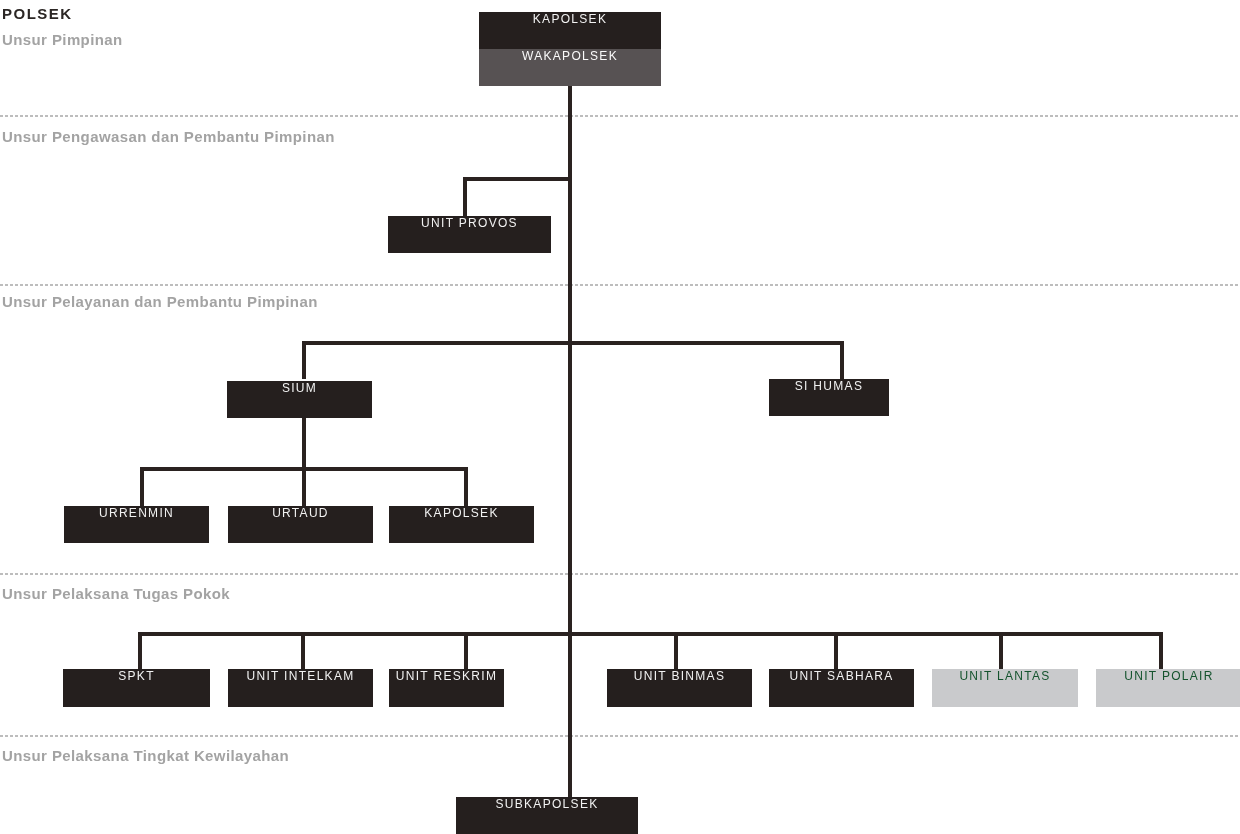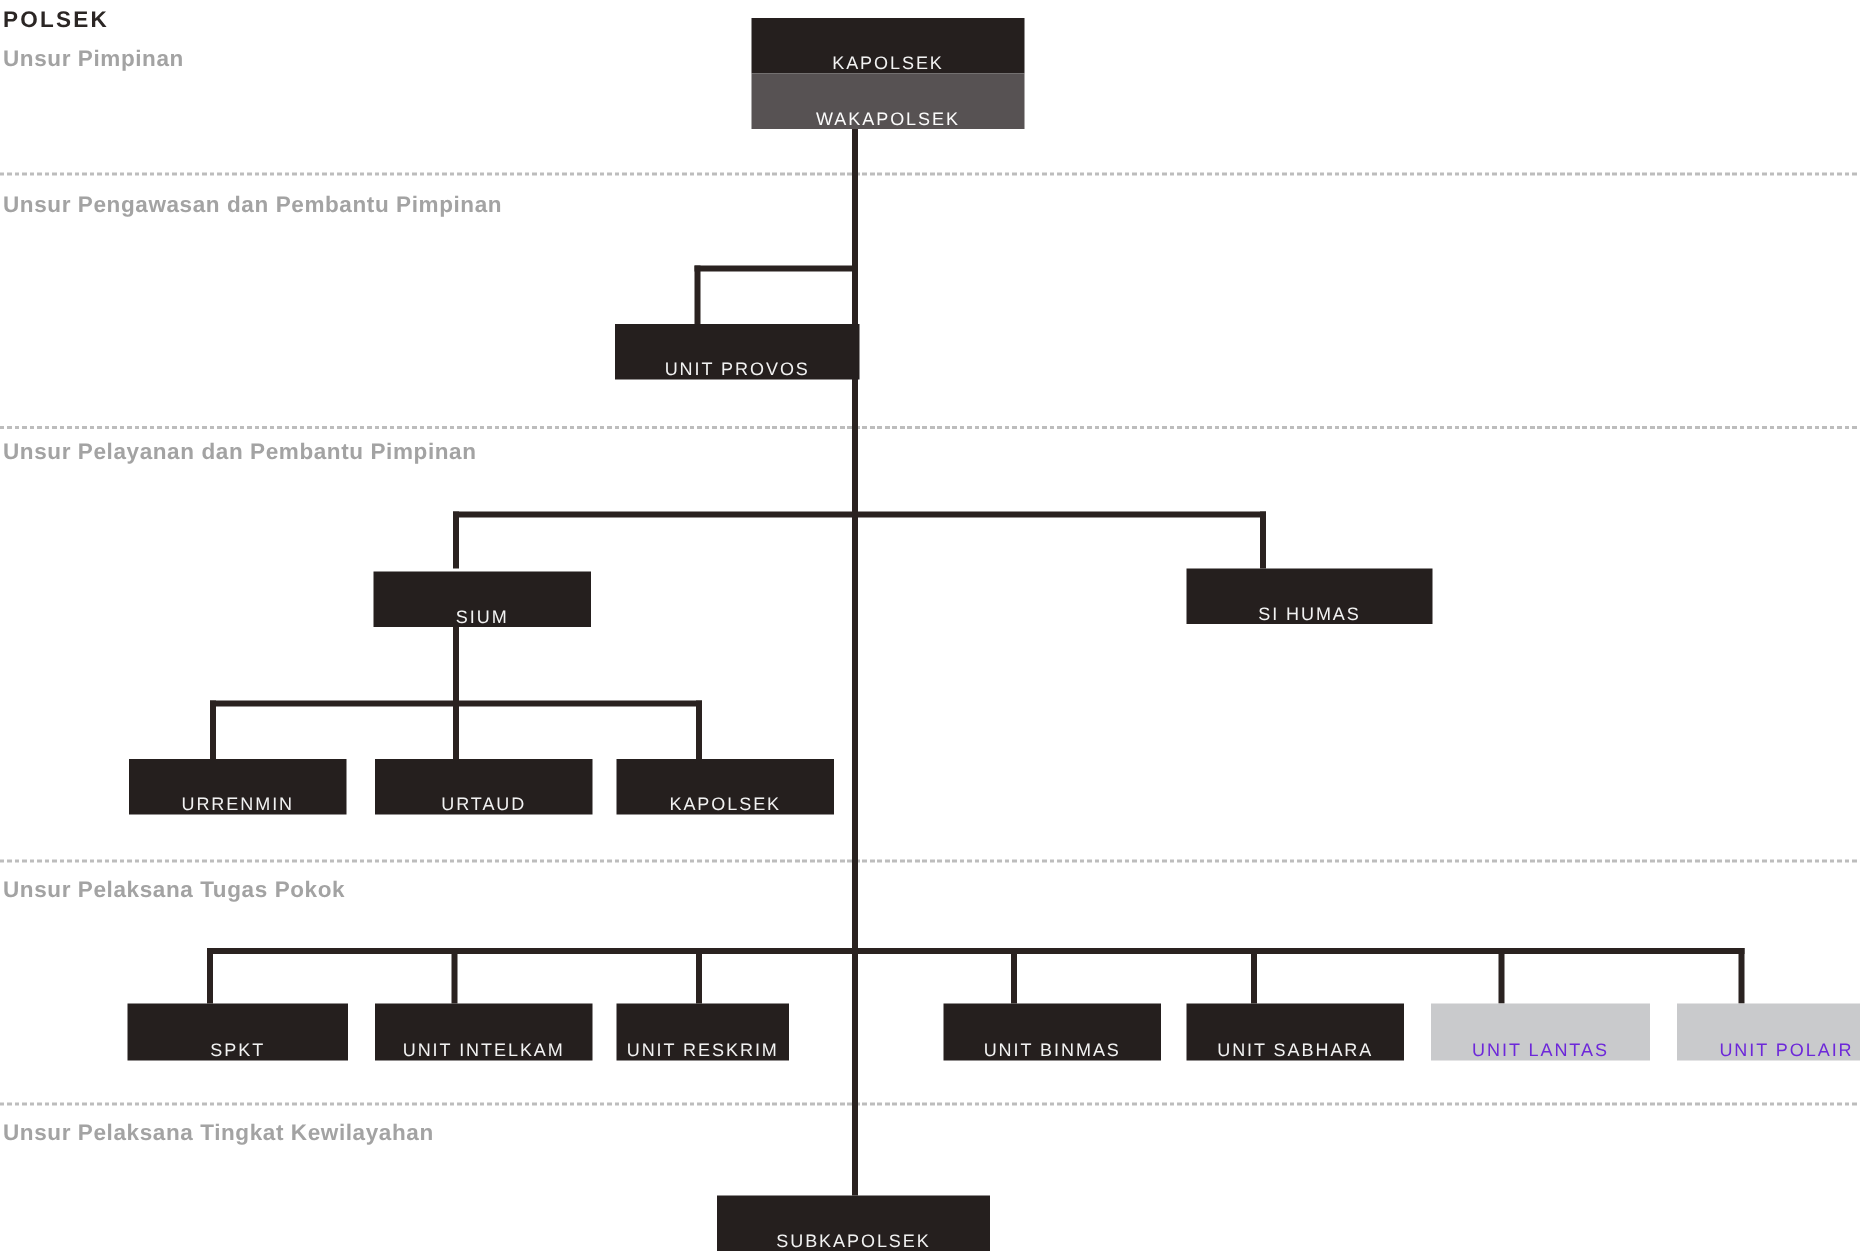--- a/index.html
+++ b/index.html
@@ -19,27 +19,27 @@
     position:absolute;left:2px;
     font-size:15px;font-weight:bold;letter-spacing:0.4px;
     color:#a3a3a3;white-space:nowrap;
   }
   .divider{
     position:absolute;left:0;width:1240px;height:2px;
     background:repeating-linear-gradient(90deg,#bdbdbd 0 3px,transparent 3px 5px);
   }
   .node{
     position:absolute;
-    display:flex;align-items:flex-end;justify-content:center;
+    display:flex;align-items:flex-start;justify-content:center;
     font-size:12px;letter-spacing:1.3px;
-    white-space:nowrap;box-sizing:border-box;margin-left:22px;
+    white-space:nowrap;box-sizing:border-box;
   }
   .node.dark{background:#251f1e;color:#f2f2f2;}
   .node.gray{background:#575253;color:#fbfbfb;}
-  .node.light{background:#c9cacc;color:#6d28d9;}
+  .node.light{background:#c9cacc;color:#14532d;}
   .connector{
     position:absolute;background:#2a2220;
   }
 </style>
 </head>
 <body>
 
 <div class="canvas">
   <div class="page-title">POLSEK</div>
   <div id="layer-dividers">
@@ -82,21 +82,21 @@
       </div>
       <div class="node gray" style="left: 479px; top: 49px; width: 182px; height: 37px;">
         <span>WAKAPOLSEK</span>
       </div>
       <div class="node dark" style="left: 388px; top: 216px; width: 163px; height: 37px;">
         <span>UNIT PROVOS</span>
       </div>
       <div class="node dark" style="left: 227px; top: 381px; width: 145px; height: 37px;">
         <span>SIUM</span>
       </div>
-      <div class="node dark" style="left: 769px; top: 379px; width: 164px; height: 37px;">
+      <div class="node dark" style="left: 769px; top: 379px; width: 120px; height: 37px;">
         <span>SI HUMAS</span>
       </div>
       <div class="node dark" style="left: 64px; top: 506px; width: 145px; height: 37px;">
         <span>URRENMIN</span>
       </div>
       <div class="node dark" style="left: 228px; top: 506px; width: 145px; height: 37px;">
         <span>URTAUD</span>
       </div>
       <div class="node dark" style="left: 389px; top: 506px; width: 145px; height: 37px;">
         <span>KAPOLSEK</span>

